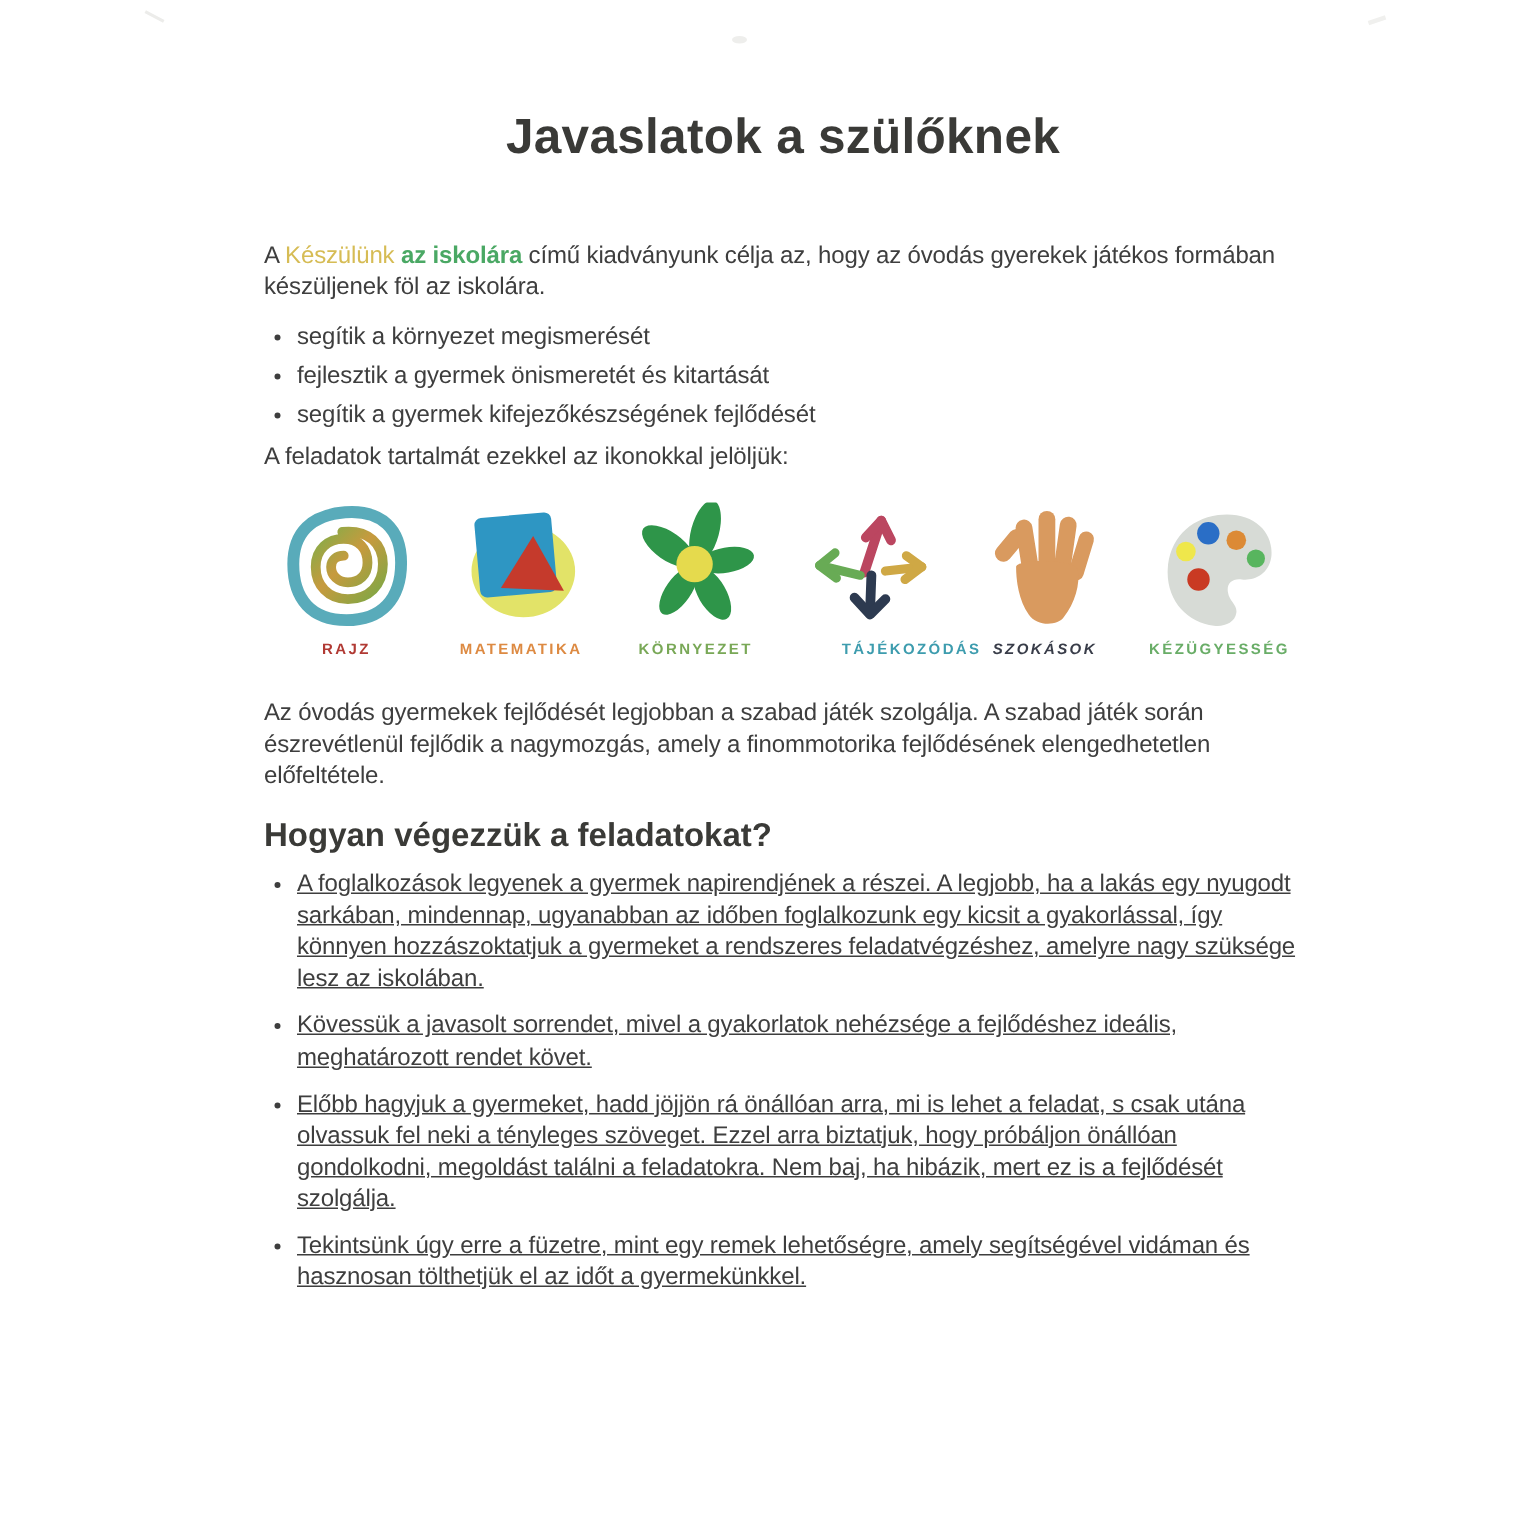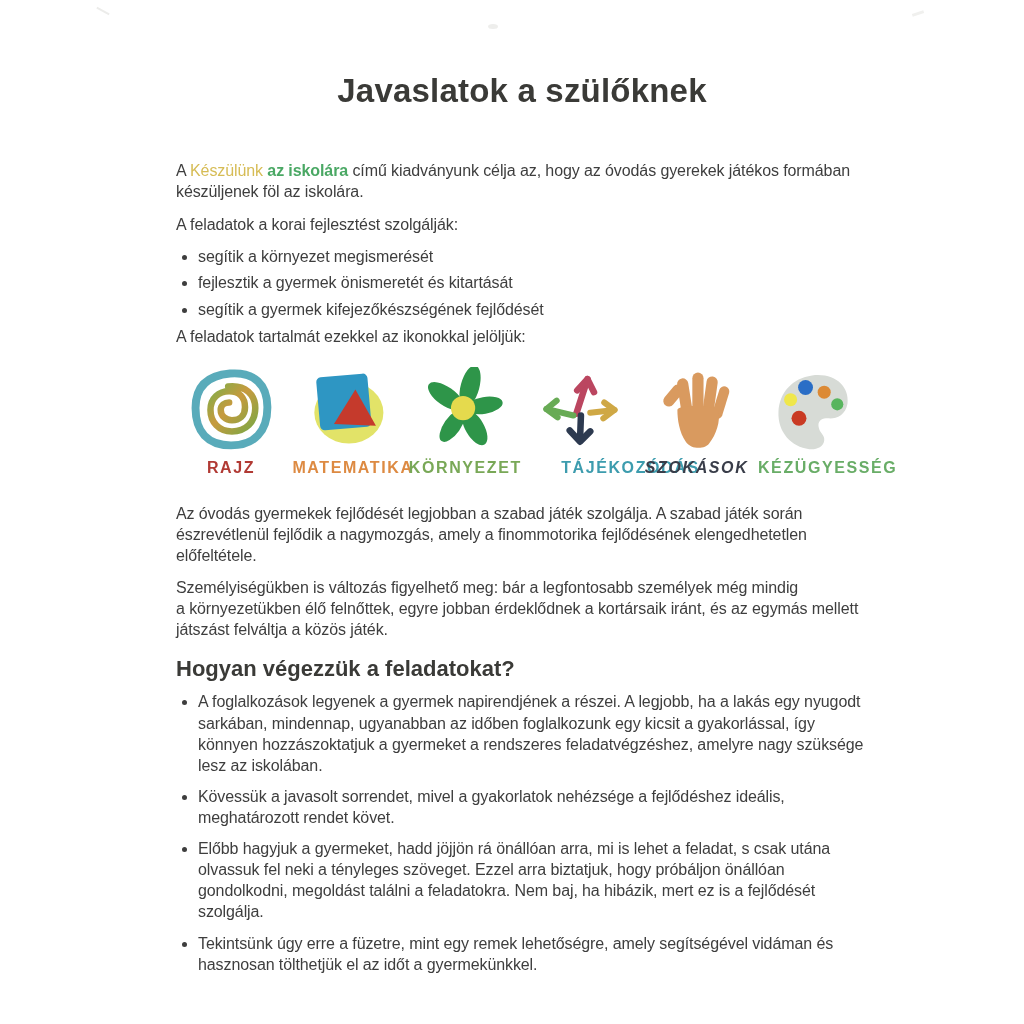--- a/index.html
+++ b/index.html
@@ -34,33 +34,33 @@
     font-size: 16px;
     line-height: 1.32;
     letter-spacing: -0.1px;
   }
   .para { margin: 0 0 11px 0; white-space: pre-line; }
   .brand-yellow { font-weight: 400; }
   .brand-green { font-weight: 700; }
   .lead-line { margin: 0 0 12px 0; }
   ul.bullets { margin: 7px 0 6px 0; padding-left: 22px; list-style: disc; }
   ul.bullets li { margin: 0 0 5px 0; }
-  ul.bullets.wide li { margin: 0 0 10px 0; }
+  ul.bullets.wide li { margin: 0 0 10px 0; text-decoration: underline; }
   .icons-row {
     display: flex;
     justify-content: space-between;
     align-items: flex-start;
     margin: 20px 0 26px 0;
   }
   .icon-cell { width: 110px; text-align: center; }
   .icon-art { width: 84px; height: 84px; display: inline-block; }
   .icon-label {
     display: block;
     margin-top: 4px;
-    font-size: 16px;
+    font-size: 10px;
     font-weight: 700;
     letter-spacing: 1.6px;
   }
   h2.section-heading {
     margin: 16px 0 9px 0;
     font-size: 22px;
     font-weight: 700;
     color: #3a3a37;
   }
 </style>
@@ -71,21 +71,20 @@
   <div class="scan-mark tl"></div>
   <div class="scan-mark tc"></div>
   <div class="scan-mark tr"></div>
 
   <div class="content">
 
     <h1 class="doc-title">Javaslatok a szülőknek</h1>
 
     <p class="para lead-line"><span>A </span><span class="brand-yellow" style="color: rgb(214, 188, 85);">Készülünk </span><span class="brand-green" style="color: rgb(74, 168, 100);">az iskolára</span><span> című kiadványunk célja az, hogy az óvodás gyerekek játékos formában készüljenek föl az iskolára.</span></p>
 
-    <p class="para">A feladatok a korai fejlesztést szolgálják:</p>
 
     <ul class="bullets">
       <li>segítik a környezet megismerését</li>
       <li>fejlesztik a gyermek önismeretét és kitartását</li>
       <li>segítik a gyermek kifejezőkészségének fejlődését</li>
     </ul>
 
     <p class="para">A feladatok tartalmát ezekkel az ikonokkal jelöljük:</p>
 
     <div class="icons-row">
@@ -185,22 +184,20 @@
             <circle cx="21" cy="35" r="7" fill="#efe74b"></circle>
             <circle cx="30" cy="55" r="8" fill="#c93a23"></circle>
           </svg>
         </span>
         <span class="icon-label" style="color: rgb(105, 173, 103);">KÉZÜGYESSÉG</span>
       </div>
 
     </div>
 
     <p class="para">Az óvodás gyermekek fejlődését legjobban a szabad játék szolgálja. A szabad játék során észrevétlenül fejlődik a nagymozgás, amely a finommotorika fejlődésének elengedhetetlen előfeltétele.</p>
-    <p class="para">Személyiségükben is változás figyelhető meg: bár a legfontosabb személyek még mindig
-a környezetükben élő felnőttek, egyre jobban érdeklődnek a kortársaik iránt, és az egymás mellett játszást felváltja a közös játék.</p>
 
     <h2 class="section-heading">Hogyan végezzük a feladatokat?</h2>
 
     <ul class="bullets wide">
       <li>A foglalkozások legyenek a gyermek napirendjének a részei. A legjobb, ha a lakás egy nyugodt sarkában, mindennap, ugyanabban az időben foglalkozunk egy kicsit a gyakorlással, így könnyen hozzászoktatjuk a gyermeket a rendszeres feladatvégzéshez, amelyre nagy szüksége lesz az iskolában.</li>
       <li>Kövessük a javasolt sorrendet, mivel a gyakorlatok nehézsége a fejlődéshez ideális, meghatározott rendet követ.</li>
       <li>Előbb hagyjuk a gyermeket, hadd jöjjön rá önállóan arra, mi is lehet a feladat, s csak utána olvassuk fel neki a tényleges szöveget. Ezzel arra biztatjuk, hogy próbáljon önállóan gondolkodni, megoldást találni a feladatokra. Nem baj, ha hibázik, mert ez is a fejlődését szolgálja.</li>
       <li>Tekintsünk úgy erre a füzetre, mint egy remek lehetőségre, amely segítségével vidáman és hasznosan tölthetjük el az időt a gyermekünkkel.</li>
     </ul>
 

